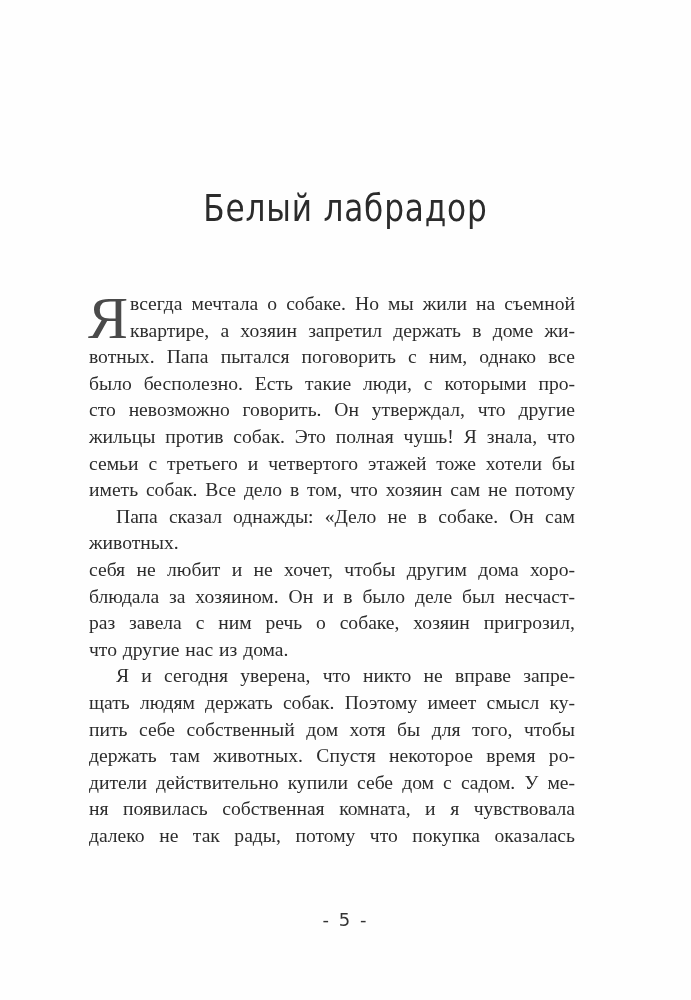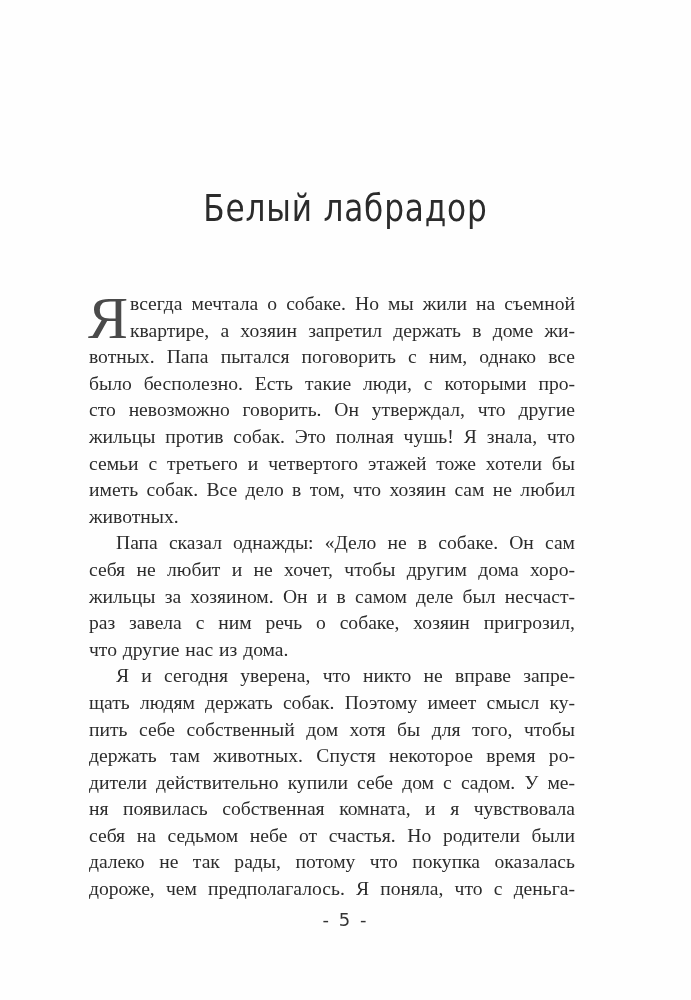--- a/index.html
+++ b/index.html
@@ -93,35 +93,33 @@
   <div class="body-text">
     <span class="dropcap">Я</span>
 
     <span class="line dropcap-line">всегда мечтала о собаке. Но мы жили на съемной</span>
     <span class="line dropcap-line">квартире, а хозяин запретил держать в доме жи-</span>
     <span class="line">вотных. Папа пытался поговорить с ним, однако все</span>
     <span class="line">было бесполезно. Есть такие люди, с которыми про-</span>
     <span class="line">сто невозможно говорить. Он утверждал, что другие</span>
     <span class="line">жильцы против собак. Это полная чушь! Я знала, что</span>
     <span class="line">семьи с третьего и четвертого этажей тоже хотели бы</span>
-    <span class="line">иметь собак. Все дело в том, что хозяин сам не любил</span>
+    <span class="line">иметь собак. Все дело в том, что хозяин сам не потому</span>
+    <span class="line indent">Папа сказал однажды: «Дело не в собаке. Он сам</span>
+
     <span class="line last">животных.</span>
-
-    <span class="line indent">Папа сказал однажды: «Дело не в собаке. Он сам</span>
     <span class="line">себя не любит и не хочет, чтобы другим дома хоро-</span>
-    <span class="line">жильцы за хозяином. Он и в самом деле был несчаст-</span>
+    <span class="line">блюдала за хозяином. Он и в было деле был несчаст-</span>
     <span class="line">раз завела с ним речь о собаке, хозяин пригрозил,</span>
     <span class="line last">что другие нас из дома.</span>
 
     <span class="line indent">Я и сегодня уверена, что никто не вправе запре-</span>
     <span class="line">щать людям держать собак. Поэтому имеет смысл ку-</span>
     <span class="line">пить себе собственный дом хотя бы для того, чтобы</span>
     <span class="line">держать там животных. Спустя некоторое время ро-</span>
     <span class="line">дители действительно купили себе дом с садом. У ме-</span>
     <span class="line">ня появилась собственная комната, и я чувствовала</span>
-    <span class="line">себя на седьмом небе от счастья. Но родители были</span>
     <span class="line">далеко не так рады, потому что покупка оказалась</span>
-    <span class="line">дороже, чем предполагалось. Я поняла, что с деньга-</span>
   </div>
 
   <div class="page-number">- 5 -</div>
 
 </div>
 
 </body></html>

